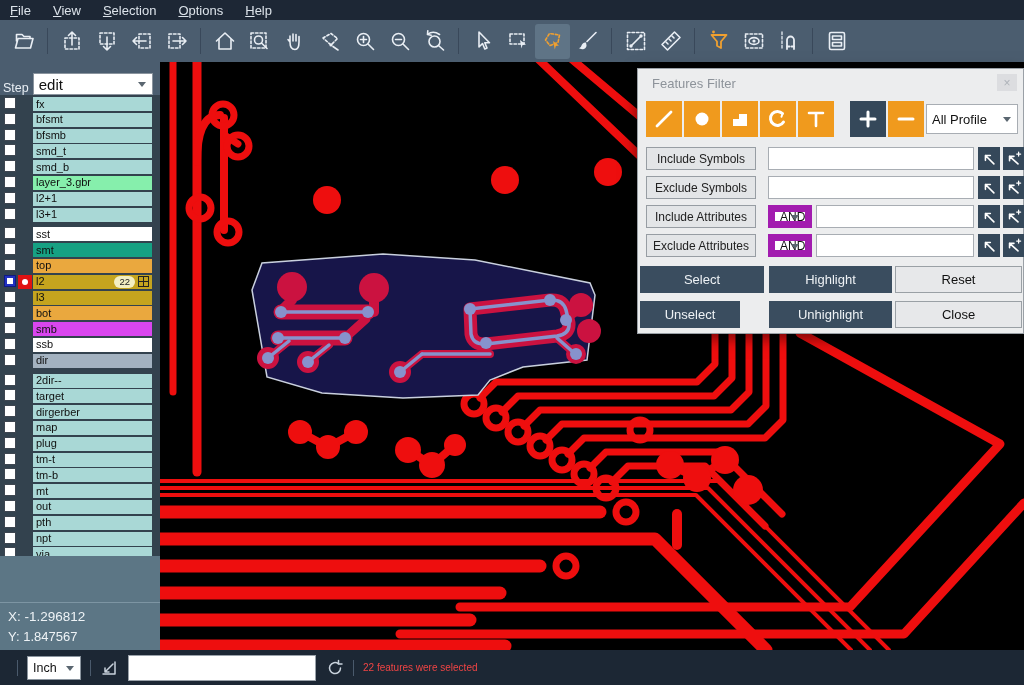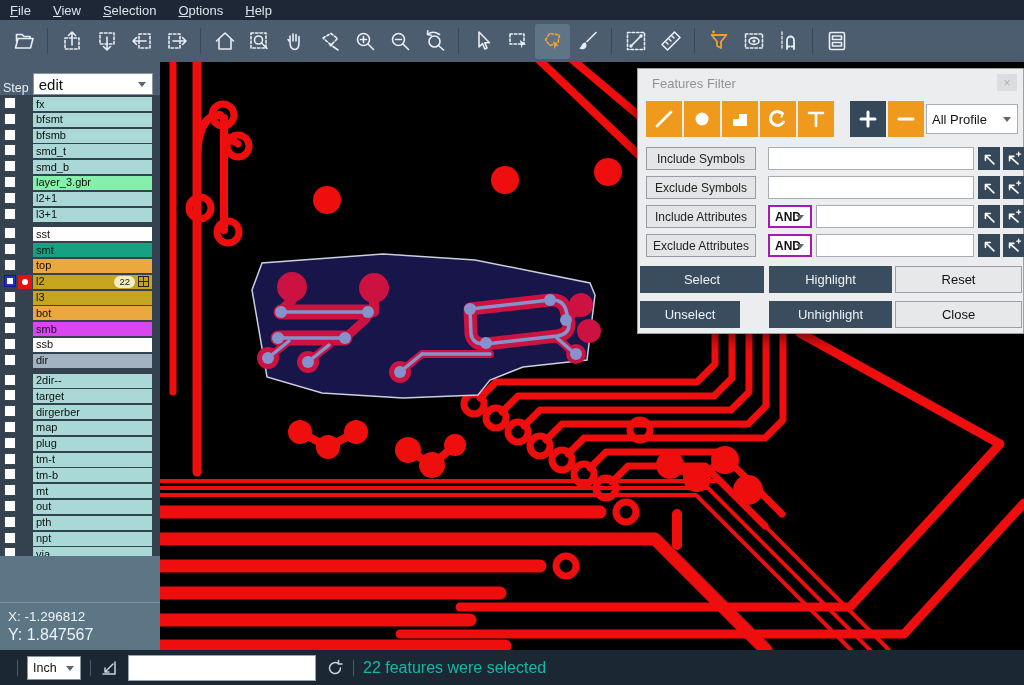--- a/index.html
+++ b/index.html
@@ -39,21 +39,21 @@
   .ind.on { background:#e01212; }
   .ind.on::after { content:""; width:6px; height:6px; border-radius:50%; background:#fff; }
   .chip { flex:1; height:14px; font-size:11px; line-height:13px; color:#101010; padding:0 3px;
           margin:0 8px 0 1px; white-space:nowrap; overflow:hidden; display:flex; align-items:center; gap:3px; }
   .chip-name { flex:1; overflow:hidden; }
   .badge { background:#f3eec2; border-radius:7px; font-size:9.5px; padding:0 5px; height:12px;
            line-height:12px; color:#222; flex:none; }
   .coords { position:absolute; left:0; bottom:0; width:160px; height:94px; background:#5c7685; }
   .coords-line { position:absolute; left:0; right:0; bottom:47px; height:1px; background:#7d95a3; }
   .coord-x { position:absolute; left:8px; bottom:26px; color:#eef3f6; font-size:13.5px; }
-  .coord-y { position:absolute; left:8px; bottom:6px; color:#eef3f6; font-size:16px; }
+  .coord-y { position:absolute; left:8px; bottom:6px; color:#eef3f6; font-size:13px; }
 
   
   .canvas { position:absolute; left:160px; top:62px; width:864px; height:588px; background:#000; z-index:5; }
   .canvas svg { display:block; }
 
   
   .dialog { position:absolute; left:637px; top:68px; width:387px; height:266px; background:#ecedee;
             border:1px solid #9aa0a6; box-shadow:0 4px 14px rgba(0,0,0,.55); z-index:40; }
   .dlg-title { position:absolute; left:14px; top:7px; font-size:13px; color:#8d939a; }
   .dlg-close { position:absolute; right:6px; top:5px; width:20px; height:17px; background:#dcdde0;
@@ -62,38 +62,38 @@
   .sbtn { width:36px; height:36px; display:flex; align-items:center; justify-content:center; flex:none; }
   .sbtn.orange { background:#f09a1d; }
   .sbtn.navy { background:#35485a; }
   .sgap { width:2px; flex:none; }
   .sgap-big { width:16px; flex:none; }
   .profile-select { width:92px; height:30px; margin-left:2px; border:1px solid #a8adb3; font-size:13px; }
   .frow { position:absolute; left:8px; height:23px; display:flex; align-items:center; }
   .flabel { width:110px; height:23px; background:#e3e5e7; border:1px solid #979da3; font-size:12px; color:#222;
             display:flex; align-items:center; justify-content:center; flex:none; }
   .fgap { width:12px; flex:none; }
-  .and-select { width:44px; height:23px; border:2px solid #a21caf; font-size:12px;font-weight:bold; }
+  .and-select { width:44px; height:23px; border:7px solid #a21caf; font-size:12px; }
   .finput { height:23px; background:#fff; border:1px solid #a8adb3; font-size:12px; padding:0 4px;
             font-family:"Liberation Sans",sans-serif; }
   .abtn { width:22px; height:23px; background:#35485a; display:flex; align-items:center; justify-content:center;
           margin-left:4px; flex:none; }
   .act { position:absolute; height:27px; font-size:13px; display:flex; align-items:center; justify-content:center; }
   .act.navy { background:#3a4d5f; color:#eef2f5; }
   .act.light { background:#e7e8ea; border:1px solid #9aa0a5; color:#111; }
 
   
   .statusbar { position:absolute; left:0; bottom:0; width:1024px; height:35px; background:#1c2734;
                display:flex; align-items:center; padding-left:8px; z-index:30; }
   .ssep { width:1px; height:16px; background:#4a5a6c; margin:0 9px; flex:none; }
   .unit-select { width:54px; height:24px; font-size:12.5px; }
   .cmd-input { width:188px; height:26px; background:#fff; border:1px solid #9aa2aa; margin-left:10px;
                padding:0 5px; font-family:"Liberation Sans",sans-serif; font-size:13px; }
   .sicon { margin-left:10px; display:flex; align-items:center; }
-  .message { color:#14b8a6; font-size:16px; }
+  .message { color:#ef4444; font-size:10px; }
 </style>
 </head>
 <body>
 
 <div class="menubar">
   <span class="menu-item">File</span>
   <span class="menu-item">View</span>
   <span class="menu-item">Selection</span>
   <span class="menu-item">Options</span>
   <span class="menu-item">Help</span>

